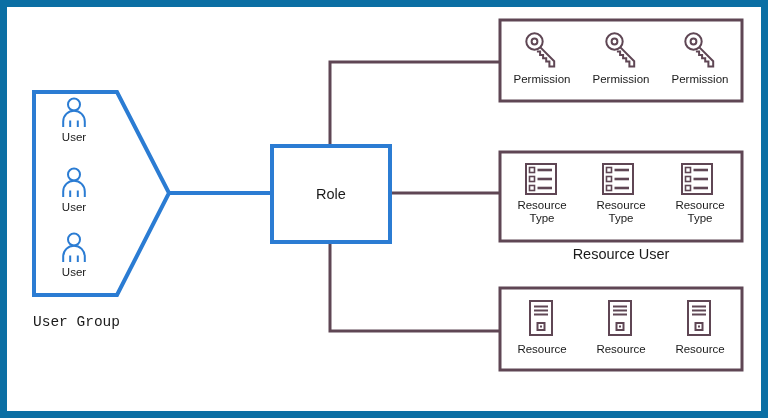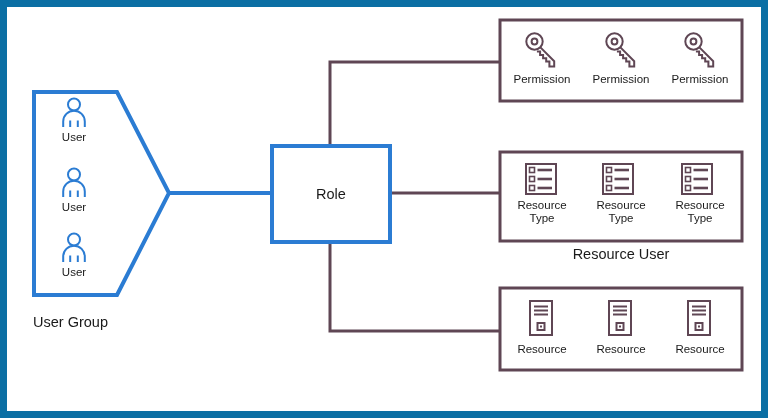--- a/index.html
+++ b/index.html
@@ -165,21 +165,21 @@
     </g>
     <g transform="translate(687,300)">
       <use href="#glyph-server"></use>
     </g>
   </svg>
 
   <div class="dlabel icon-label" style="left:48px; top:131px; width:52px;">User</div>
   <div class="dlabel icon-label" style="left:48px; top:201px; width:52px;">User</div>
   <div class="dlabel icon-label" style="left:48px; top:266px; width:52px;">User</div>
 
-  <div class="dlabel group-caption" style="left:33px; top:314px;">User Group</div>
+  <div class="dlabel group-caption" style="left:33px; top:314px;font-family:Liberation Mono, monospace;">User Group</div>
 
   <div class="dlabel role-label" style="left:272px; top:186px; width:118px; text-align:center;">Role</div>
 
   <div class="dlabel icon-label" style="left:504px; top:73px; width:76px;">Permission</div>
   <div class="dlabel icon-label" style="left:583px; top:73px; width:76px;">Permission</div>
   <div class="dlabel icon-label" style="left:662px; top:73px; width:76px;">Permission</div>
 
   <div class="dlabel icon-label" style="left:504px; top:199px; width:76px;">Resource</div>
   <div class="dlabel icon-label" style="left:504px; top:212px; width:76px;">Type</div>
   <div class="dlabel icon-label" style="left:583px; top:199px; width:76px;">Resource</div>

